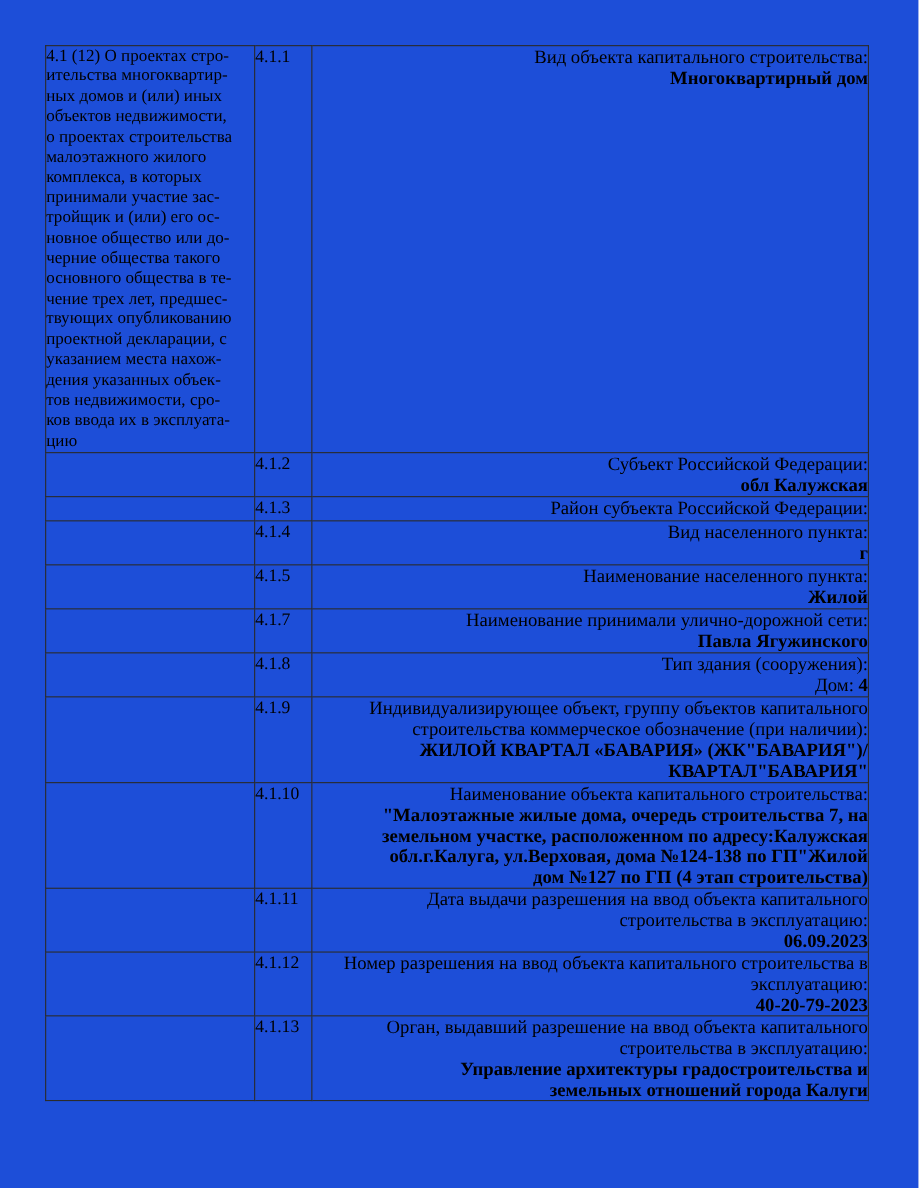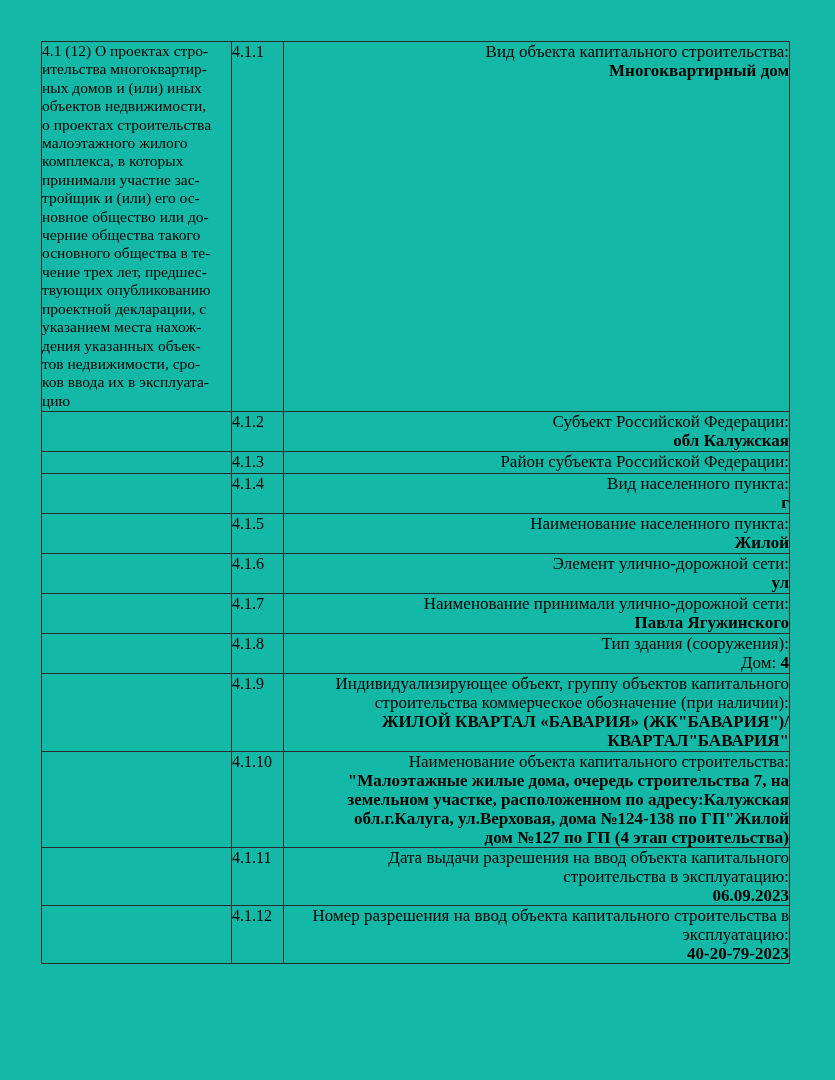--- a/index.html
+++ b/index.html
@@ -4,21 +4,21 @@
 <style>
   html, body {
     margin: 0;
     padding: 0;
     background: #ffffff;
   }
   .page {
     position: relative;
     width: 835px;
     height: 1080px;
-    background: #14b8a6;
+    background: #1d4ed8;
     font-family: "Liberation Serif", serif;
     color: #000000;
     overflow: hidden;
   }
   table.decl {
     position: absolute;
     left: 41px;
     top: 41px;
     width: 748px;
     border-collapse: collapse;
@@ -126,28 +126,20 @@
 
       <tr style="height:40px">
         <td class="c1"></td>
         <td class="c2">4.1.5</td>
         <td class="c3">
           <div class="lbl">Наименование населенного пункта:</div>
           <div class="val">Жилой</div>
         </td>
       </tr>
 
-      <tr style="height:40px">
-        <td class="c1"></td>
-        <td class="c2">4.1.6</td>
-        <td class="c3">
-          <div class="lbl">Элемент улично-дорожной сети:</div>
-          <div class="val">ул</div>
-        </td>
-      </tr>
 
       <tr style="height:40px">
         <td class="c1"></td>
         <td class="c2">4.1.7</td>
         <td class="c3">
           <div class="lbl">Наименование принимали улично-дорожной сети:</div>
           <div class="val">Павла Ягужинского</div>
         </td>
       </tr>
 
@@ -189,16 +181,24 @@
 
       <tr style="height:58px">
         <td class="c1"></td>
         <td class="c2">4.1.12</td>
         <td class="c3">
           <div class="lbl">Номер разрешения на ввод объекта капитального строительства в эксплуатацию:</div>
           <div class="val">40-20-79-2023</div>
         </td>
       </tr>
 
+      <tr style="height:77px">
+        <td class="c1"></td>
+        <td class="c2">4.1.13</td>
+        <td class="c3">
+          <div class="lbl">Орган, выдавший разрешение на ввод объекта капитального строительства в эксплуатацию:</div>
+          <div class="val">Управление архитектуры градостроительства и земельных отношений города Калуги</div>
+        </td>
+      </tr>
 
     </tbody>
   </table>
 </div>
 
 </body></html>

